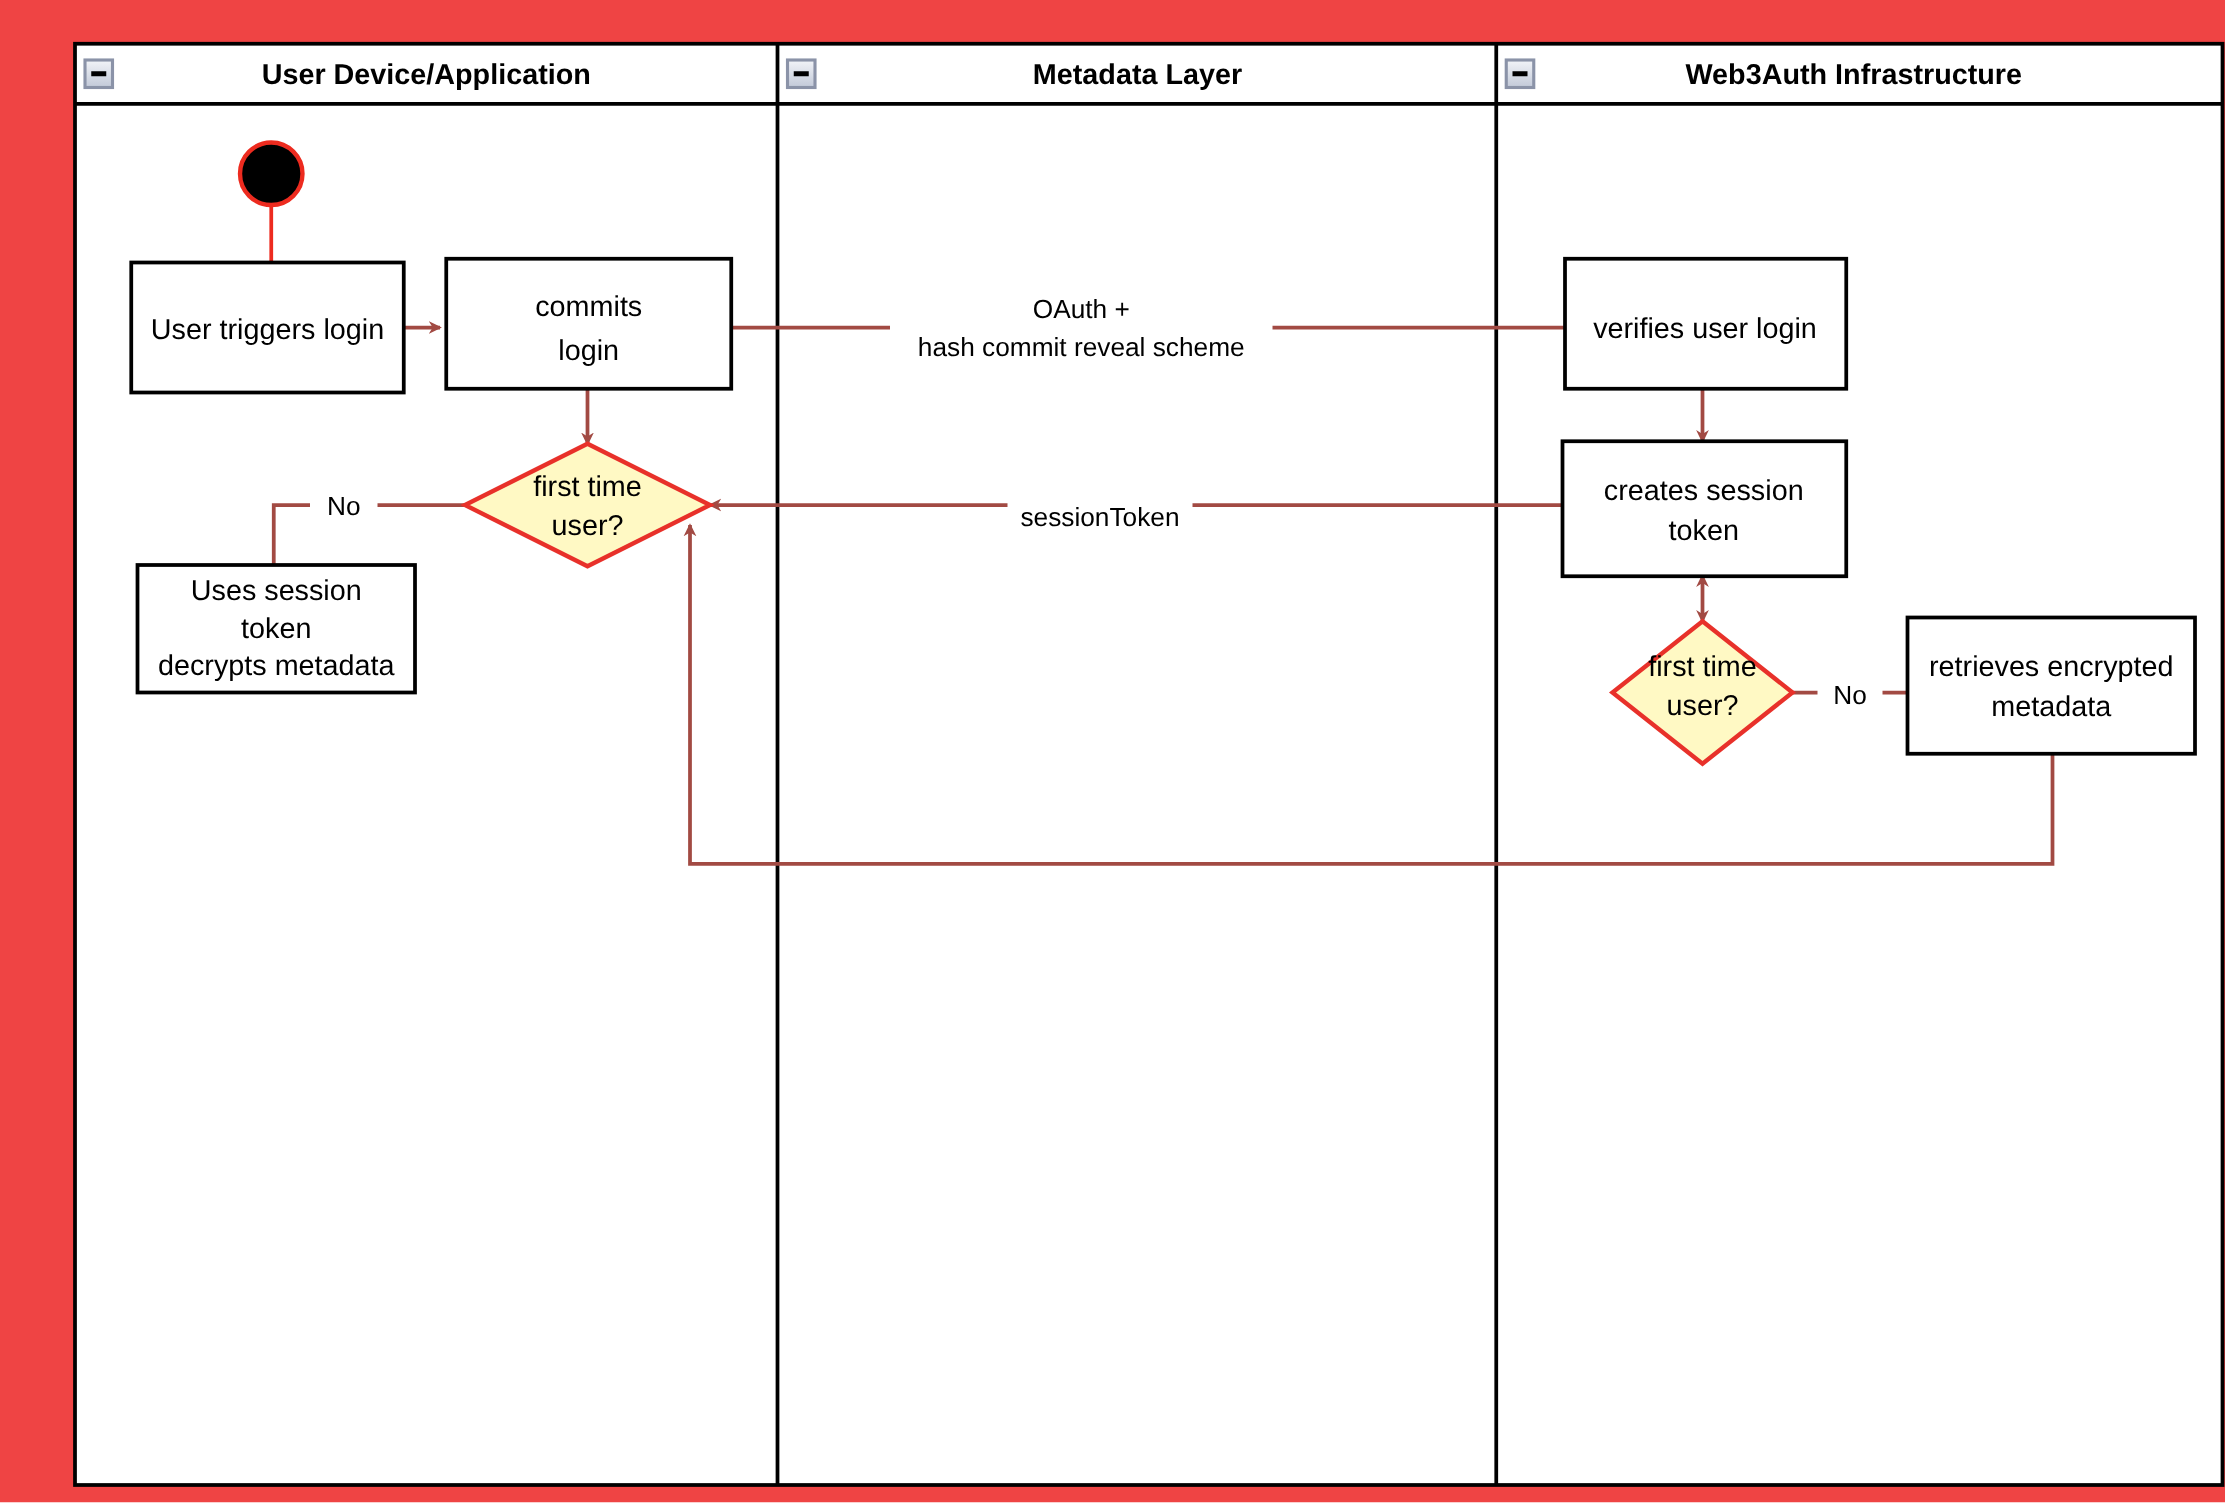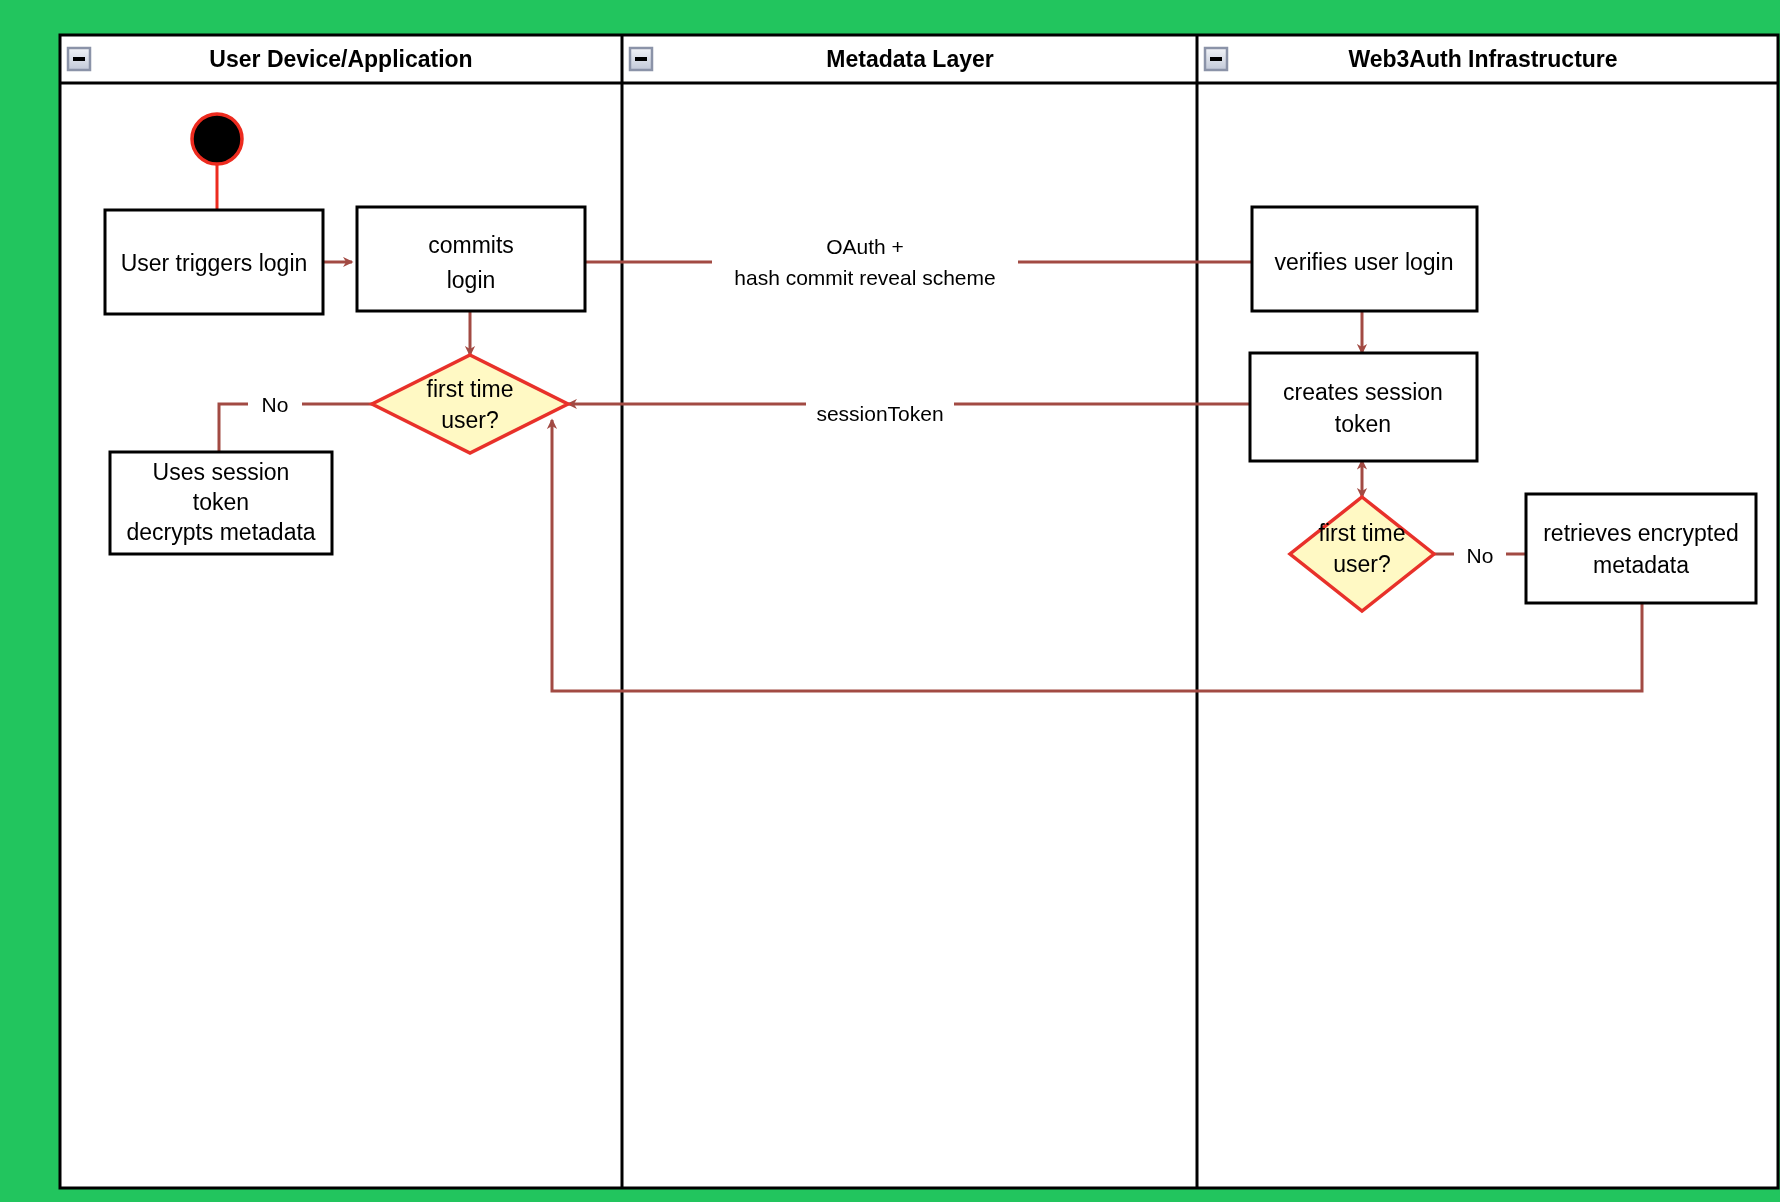--- a/index.html
+++ b/index.html
@@ -5,21 +5,21 @@
   html, body {
     margin: 0;
     padding: 0;
     background: #ffffff;
     font-family: "Liberation Sans", sans-serif;
   }
   #canvas {
     position: relative;
     width: 1780px;
     height: 1202px;
-    background: #22c55e;
+    background: #ef4444;
     overflow: hidden;
   }
   #diagram-svg {
     position: absolute;
     left: 0;
     top: 0;
     width: 1780px;
     height: 1202px;
   }
   .lane-title {

